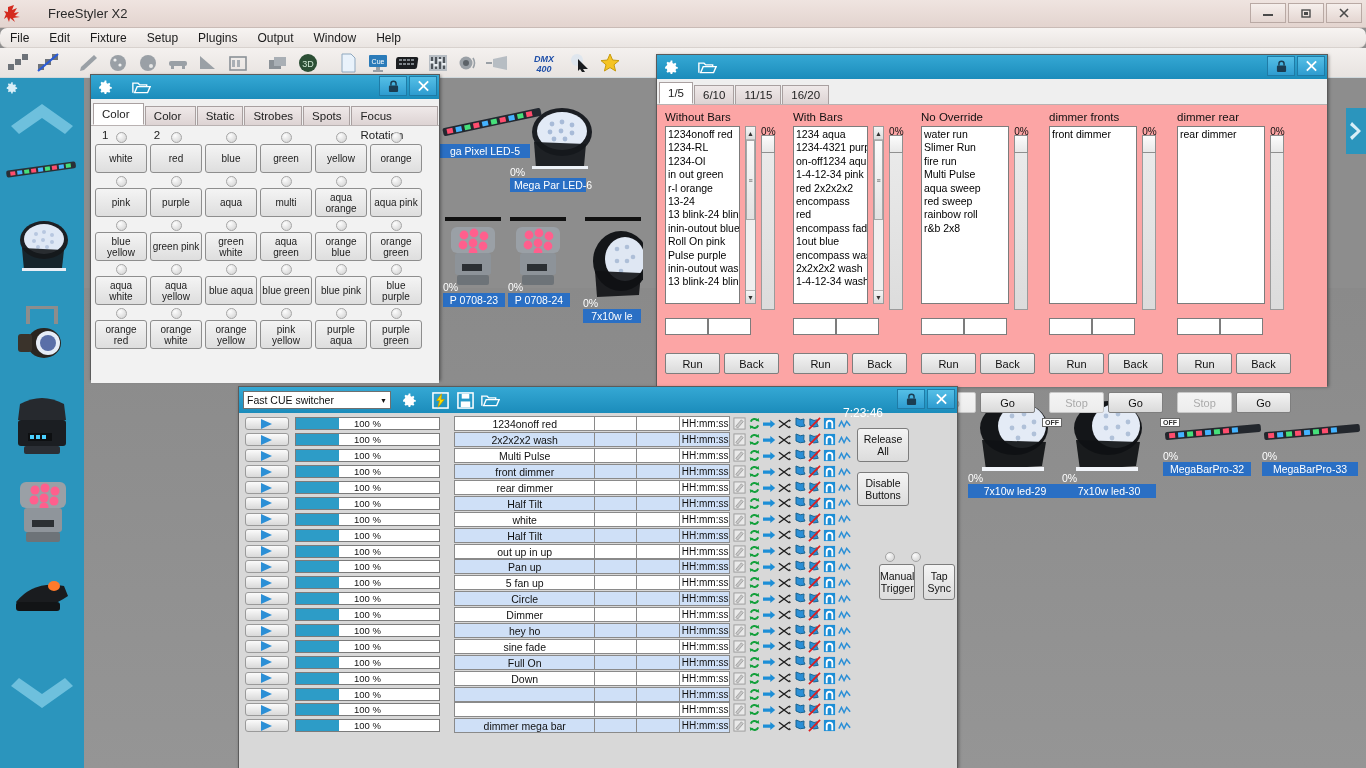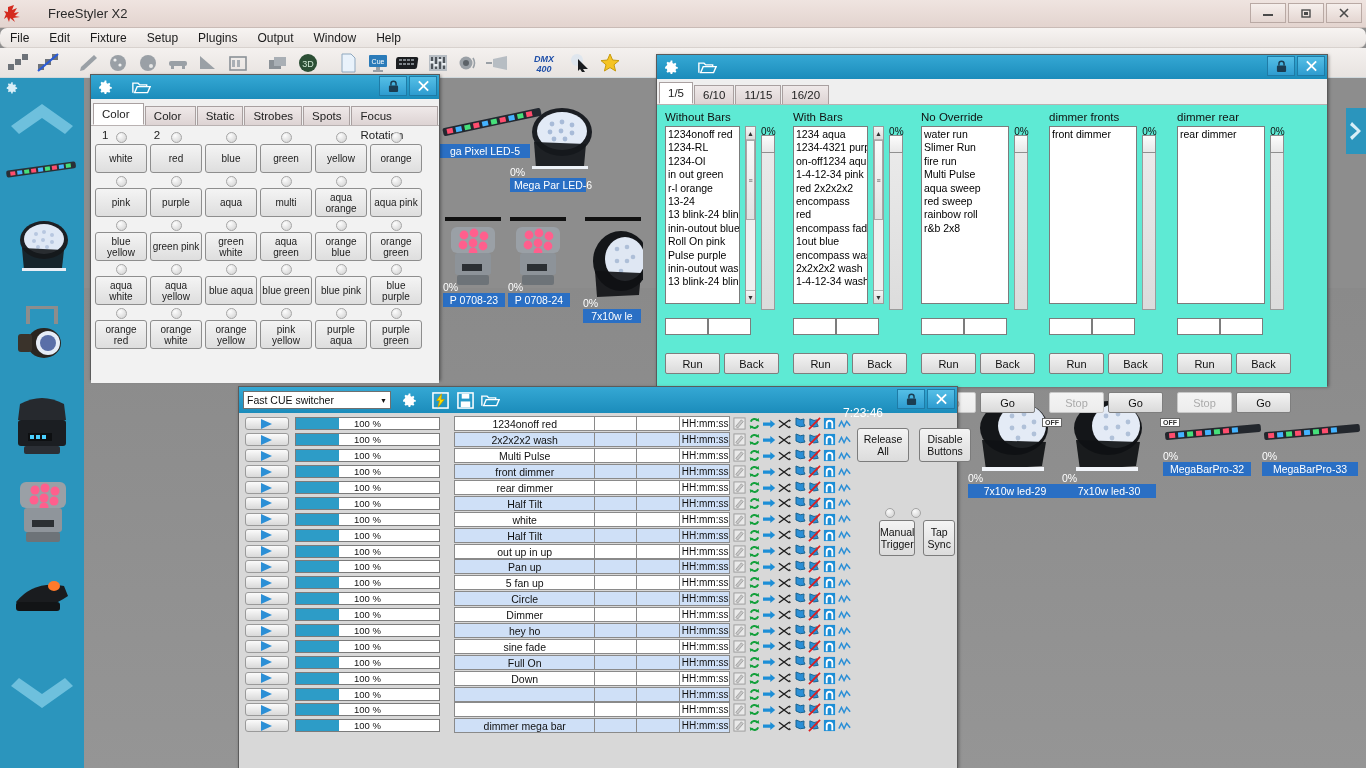--- a/index.html
+++ b/index.html
@@ -76,21 +76,21 @@
     background:radial-gradient(circle at 35% 30%, #fdfdfd, #cfcfcf);
     border:1px solid #a6a6a6; margin:2px 0 1px; }
   .cbtn { width:52px; height:29px; font-size:10px; color:#1c1c1c;
     background:linear-gradient(#f4f4f4,#dedede); border:1px solid #8e8e8e;
     border-radius:3px; display:flex; align-items:center; justify-content:center;
     text-align:center; line-height:11px; padding:0 1px; }
 
   
   #seq-panel { left:656px; top:54px; width:672px; height:332px; background:#efefef; }
   #seq-tabs { display:flex; height:22px; margin:3px 0 0 2px; align-items:flex-end; }
-  #seq-body { border-top:1px solid #b9b2b2; background:#5eead4; height:283px;
+  #seq-body { border-top:1px solid #b9b2b2; background:#fca5a5; height:283px;
     padding:6px 8px 0; display:flex; gap:10px; }
   .seq-col { width:118px; }
   .seq-lbl { font-size:11.5px; color:#111; margin-bottom:3px; white-space:nowrap; }
   .seq-listwrap { display:flex; gap:5px; }
   .seq-list { width:88px; height:178px; background:#fff; border:1px solid #7c7c7c;
     overflow:hidden; font-size:10.5px; padding:1px 0 0 2px; position:relative; }
   .seq-list.wide { width:92px; }
   .seq-list li { list-style:none; white-space:nowrap; overflow:hidden;
     line-height:13.4px; height:13.4px; }
   .seq-list ul { margin:0; padding:0; }
@@ -2375,21 +2375,21 @@
               <svg width="14" height="12" viewBox="0 0 15 12">
                 <path fill="none" stroke="#2b8fd6" stroke-width="1.7" d="M1 9 L4 3 L7 9 L10 3 L14 8"></path>
               </svg>
             </span>
           </div>
         </div>
       </div>
 
     <div id="cue-right">
       <div style="display:flex;gap:6px;">
-        <div style="padding-top:12px;display:flex;gap:10px;">
+        <div style="padding-top:12px;display:flex;flex-direction:column;gap:10px;">
           <div class="rbtn">Release All</div>
           <div class="rbtn">Disable Buttons</div>
         </div>
       </div>
       <div style="display:flex;gap:16px;margin:46px 0 2px 28px;">
         <span class="rled"></span>
         <span class="rled"></span>
       </div>
       <div style="display:flex;gap:8px;margin-left:22px;">
         <div class="rbtn" style="width:40px;min-height:36px;">Manual Trigger</div>

